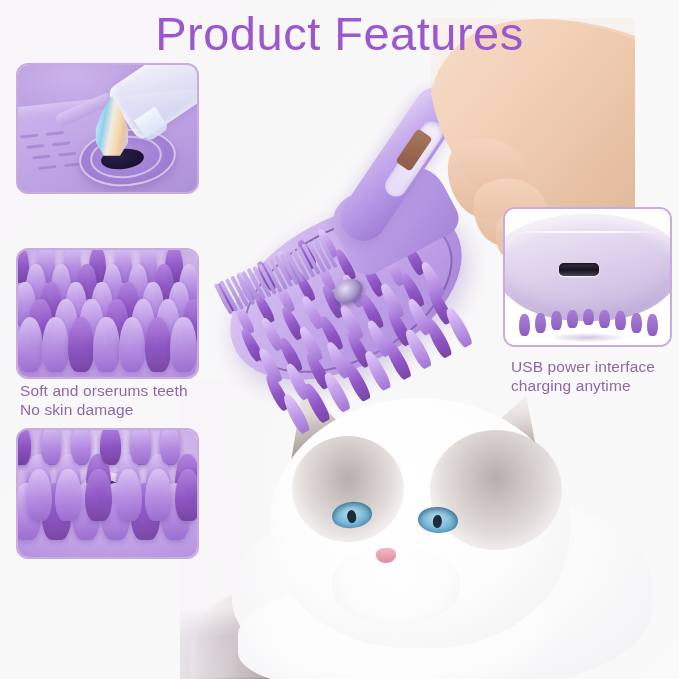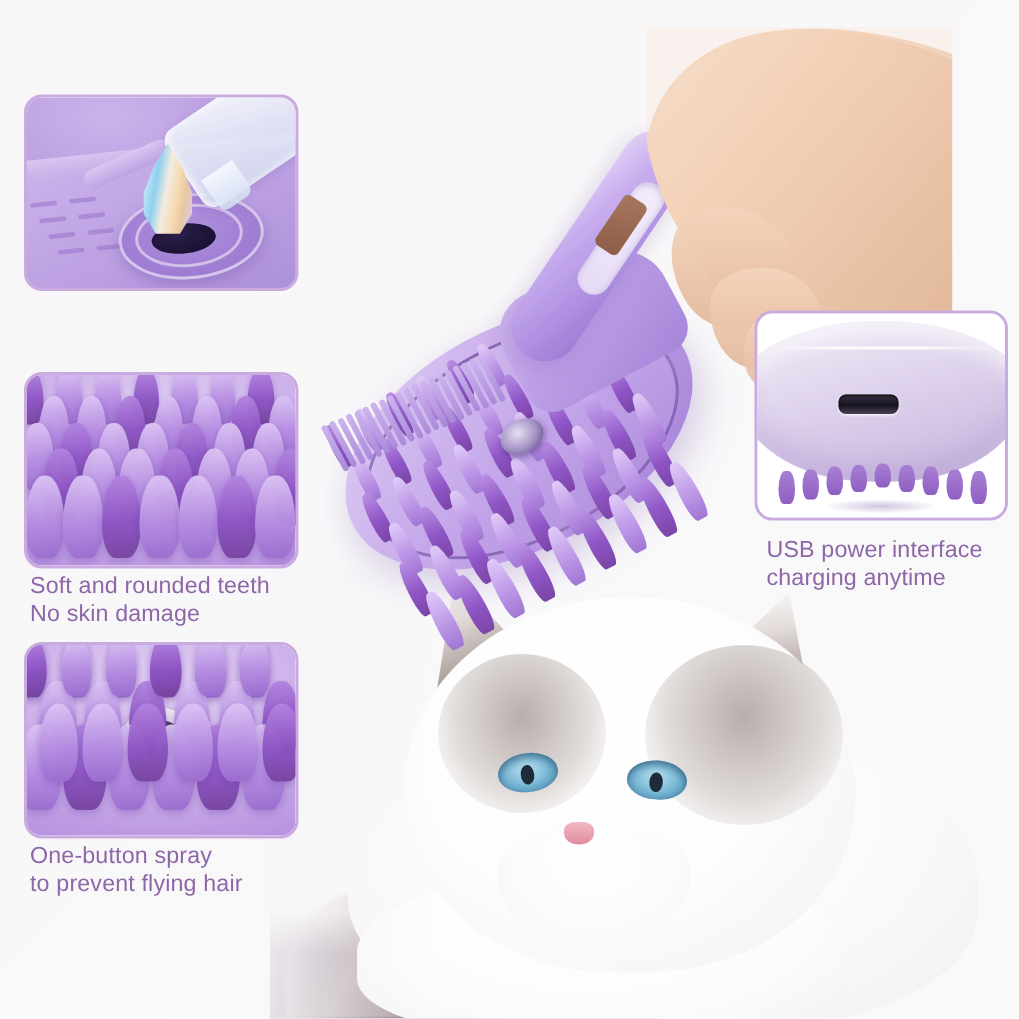--- a/index.html
+++ b/index.html
@@ -421,20 +421,21 @@
     left: -30px; top: -10px;
     width: 200px; height: 320px;
     background: linear-gradient(90deg, rgba(247,245,247,1) 0%, rgba(247,245,247,.85) 22%, rgba(247,245,247,0) 70%);
   }
 </style>
 </head>
 <body>
 
 <div id="page">
 
+  <div id="title">Product Features</div>
 
   <div id="main-product">
     <div class="head"></div>
     <div class="head-rim"></div>
     <div class="bristles" id="mp-bristles">
         <i style="width: 9.62px; height: 31.08px; left: 22px; top: 18px; background: linear-gradient(rgb(185, 143, 228) 0%, rgb(143, 86, 198) 55%, rgb(122, 69, 166) 100%); z-index: 10;"></i>
         <i style="width: 9.62px; height: 31.08px; left: 45px; top: 18px; background: linear-gradient(rgb(224, 203, 247) 0%, rgb(187, 149, 230) 60%, rgb(161, 118, 212) 100%); z-index: 10;"></i>
         <i style="width: 9.62px; height: 31.08px; left: 68px; top: 18px; background: linear-gradient(rgb(185, 143, 228) 0%, rgb(143, 86, 198) 55%, rgb(122, 69, 166) 100%); z-index: 10;"></i>
         <i style="width: 9.62px; height: 31.08px; left: 91px; top: 18px; background: linear-gradient(rgb(224, 203, 247) 0%, rgb(187, 149, 230) 60%, rgb(161, 118, 212) 100%); z-index: 10;"></i>
         <i style="width: 9.62px; height: 31.08px; left: 114px; top: 18px; background: linear-gradient(rgb(185, 143, 228) 0%, rgb(143, 86, 198) 55%, rgb(122, 69, 166) 100%); z-index: 10;"></i>
@@ -618,21 +619,21 @@
           <div class="spike" style="width: 26.416px; height: 54.864px; left: -1.2456px; top: 67.2592px; background: linear-gradient(175deg, rgb(220, 198, 244) 0%, rgb(182, 142, 226) 55%, rgb(154, 108, 206) 100%); opacity: 0.97; z-index: 14;"></div>
           <div class="spike" style="width: 26.416px; height: 54.864px; left: 24.3258px; top: 67.2592px; background: linear-gradient(175deg, rgb(220, 198, 244) 0%, rgb(182, 142, 226) 55%, rgb(154, 108, 206) 100%); opacity: 0.97; z-index: 14;"></div>
           <div class="spike" style="width: 26.416px; height: 54.864px; left: 49.8973px; top: 67.2592px; background: linear-gradient(175deg, rgb(180, 134, 224) 0%, rgb(141, 85, 196) 55%, rgb(118, 68, 159) 100%); opacity: 0.97; z-index: 14;"></div>
           <div class="spike" style="width: 26.416px; height: 54.864px; left: 75.4687px; top: 67.2592px; background: linear-gradient(175deg, rgb(220, 198, 244) 0%, rgb(182, 142, 226) 55%, rgb(154, 108, 206) 100%); opacity: 0.97; z-index: 14;"></div>
           <div class="spike" style="width: 26.416px; height: 54.864px; left: 101.04px; top: 67.2592px; background: linear-gradient(175deg, rgb(220, 198, 244) 0%, rgb(182, 142, 226) 55%, rgb(154, 108, 206) 100%); opacity: 0.97; z-index: 14;"></div>
           <div class="spike" style="width: 26.416px; height: 54.864px; left: 126.612px; top: 67.2592px; background: linear-gradient(175deg, rgb(180, 134, 224) 0%, rgb(141, 85, 196) 55%, rgb(118, 68, 159) 100%); opacity: 0.97; z-index: 14;"></div>
           <div class="spike" style="width: 26.416px; height: 54.864px; left: 152.183px; top: 67.2592px; background: linear-gradient(175deg, rgb(220, 198, 244) 0%, rgb(182, 142, 226) 55%, rgb(154, 108, 206) 100%); opacity: 0.97; z-index: 14;"></div>
         </div>
     </div>
   </div>
-  <div class="caption" style="left:20px; top:381px; width:215px;">Soft and rounded teeth
+  <div class="caption" style="left:20px; top:381px; width:215px;">Soft and orserums teeth
 No skin damage</div>
 
   <div class="inset" id="inset-spray" style="left:16px; top:428px; width:179px; height:127px;">
     <div class="inset-inner">
       <div class="bristle-bg"></div>
       <div id="spray-field" style="position:absolute;inset:0;">
           <div class="spike" style="width: 20.4px; height: 39.44px; left: -7.14px; top: -5.048px; background: linear-gradient(175deg, rgb(180, 134, 224) 0%, rgb(141, 85, 196) 55%, rgb(118, 68, 159) 100%); opacity: 0.97; z-index: 10;"></div>
           <div class="spike" style="width: 20.4px; height: 39.44px; left: 22.6933px; top: -5.048px; background: linear-gradient(175deg, rgb(220, 198, 244) 0%, rgb(182, 142, 226) 55%, rgb(154, 108, 206) 100%); opacity: 0.97; z-index: 10;"></div>
           <div class="spike" style="width: 20.4px; height: 39.44px; left: 52.5267px; top: -5.048px; background: linear-gradient(175deg, rgb(220, 198, 244) 0%, rgb(182, 142, 226) 55%, rgb(154, 108, 206) 100%); opacity: 0.97; z-index: 10;"></div>
           <div class="spike" style="width: 20.4px; height: 39.44px; left: 82.36px; top: -5.048px; background: linear-gradient(175deg, rgb(180, 134, 224) 0%, rgb(141, 85, 196) 55%, rgb(118, 68, 159) 100%); opacity: 0.97; z-index: 10;"></div>
@@ -663,22 +664,20 @@
           <div class="spike" style="width: 24.6px; height: 49.2px; left: 157.473px; top: 23.58px; background: linear-gradient(175deg, rgb(180, 134, 224) 0%, rgb(141, 85, 196) 55%, rgb(118, 68, 159) 100%); opacity: 0.97; z-index: 11;"></div>
           <div class="spike" style="width: 28.8px; height: 57.6px; left: -6.08px; top: 52.82px; background: linear-gradient(175deg, rgb(220, 198, 244) 0%, rgb(182, 142, 226) 55%, rgb(154, 108, 206) 100%); opacity: 0.97; z-index: 12;"></div>
           <div class="spike" style="width: 28.8px; height: 57.6px; left: 23.7533px; top: 52.82px; background: linear-gradient(175deg, rgb(180, 134, 224) 0%, rgb(141, 85, 196) 55%, rgb(118, 68, 159) 100%); opacity: 0.97; z-index: 12;"></div>
           <div class="spike" style="width: 28.8px; height: 57.6px; left: 53.5867px; top: 52.82px; background: linear-gradient(175deg, rgb(220, 198, 244) 0%, rgb(182, 142, 226) 55%, rgb(154, 108, 206) 100%); opacity: 0.97; z-index: 12;"></div>
           <div class="spike" style="width: 28.8px; height: 57.6px; left: 83.42px; top: 52.82px; background: linear-gradient(175deg, rgb(220, 198, 244) 0%, rgb(182, 142, 226) 55%, rgb(154, 108, 206) 100%); opacity: 0.97; z-index: 12;"></div>
           <div class="spike" style="width: 28.8px; height: 57.6px; left: 113.253px; top: 52.82px; background: linear-gradient(175deg, rgb(180, 134, 224) 0%, rgb(141, 85, 196) 55%, rgb(118, 68, 159) 100%); opacity: 0.97; z-index: 12;"></div>
           <div class="spike" style="width: 28.8px; height: 57.6px; left: 143.087px; top: 52.82px; background: linear-gradient(175deg, rgb(220, 198, 244) 0%, rgb(182, 142, 226) 55%, rgb(154, 108, 206) 100%); opacity: 0.97; z-index: 12;"></div>
         </div>
     </div>
   </div>
-  <div class="caption" style="left:20px; top:561px; width:215px;">One-button spray
-to prevent flying hair</div>
 
   <div class="inset" id="inset-usb" style="left:503px; top:207px; width:165px; height:136px;">
     <div class="inset-inner">
       <div style="position:absolute;inset:0;background:#ffffff;"></div>
       <div class="body"></div>
       <div class="seam"></div>
       <div class="port"></div>
       <div class="teeth" id="usb-teeth">
           <i style="width: 11px; height: 22px; left: 14px; top: 6.8px;"></i>
           <i style="width: 11px; height: 20.5px; left: 30px; top: 5.6px;"></i>

